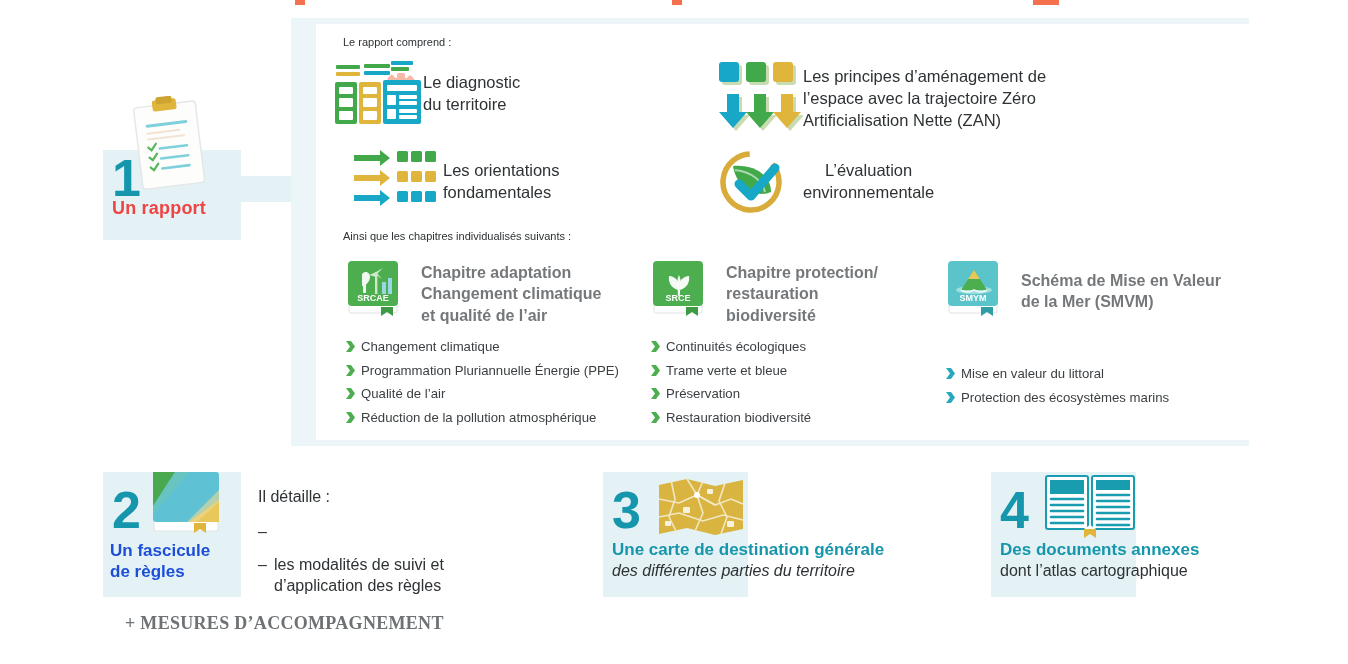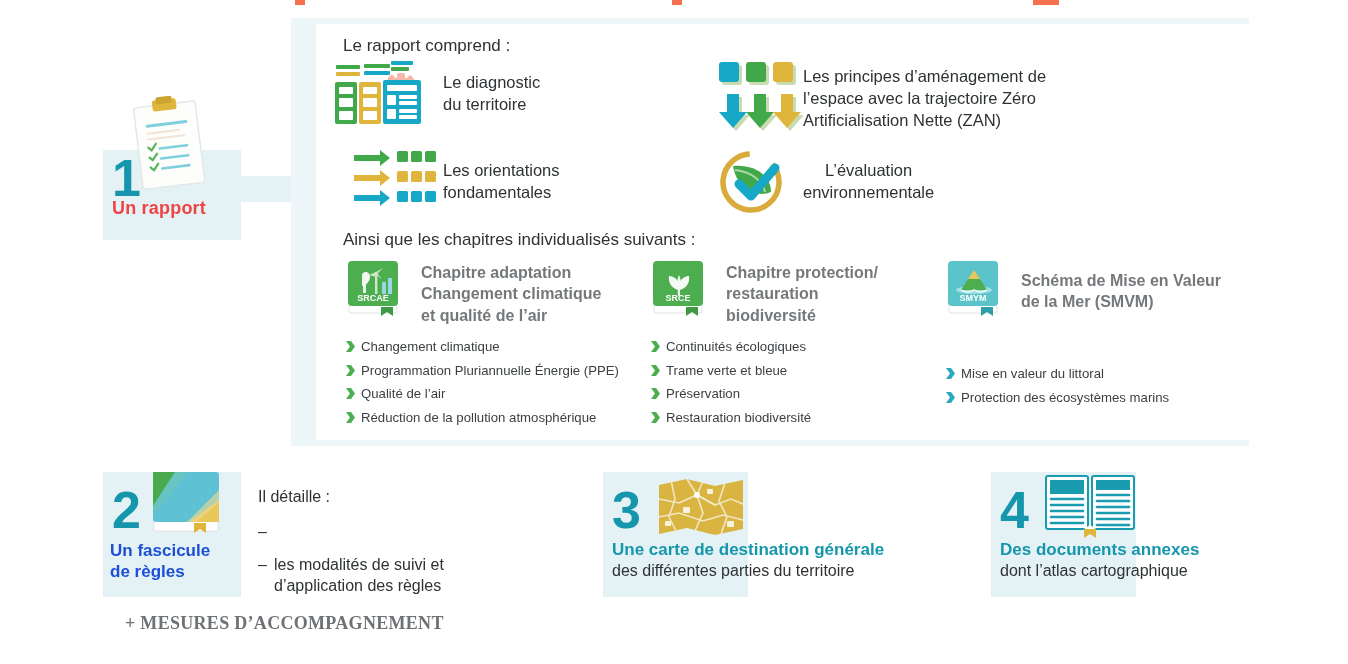--- a/index.html
+++ b/index.html
@@ -46,34 +46,34 @@
   .step1-num { position: absolute; left: 112px; top: 152px; font-size: 52px; }
   .step1-label {
     position: absolute; left: 112px; top: 198px;
     font-size: 18px; font-weight: 700; color: #ef4444;
     letter-spacing: .2px;
   }
   .clipboard { position: absolute; left: 128px; top: 96px; width: 84px; height: 96px; }
 
   
   .panel-h {
-    position: absolute; font-size: 17px; color: #2e3234;
+    position: absolute; font-size: 11px; color: #2e3234;
     font-family: "Liberation Sans", sans-serif;
   }
   #h-comprend { left: 343px; top: 36px; }
   #h-ainsi    { left: 343px; top: 230px; }
 
   
   .feature { position: absolute; display: flex; align-items: flex-start; }
   .feature .ficon { width: 90px; flex: 0 0 90px; height: 70px; position: relative; }
   .feature .ftext {
     font-size: 16.5px; color: #2e3234; line-height: 1.32;
     padding-top: 8px;
   }
-  #f-diagnostic { left: 333px; top: 60px; width: 360px; gap: 20px; }
+  #f-diagnostic { left: 333px; top: 60px; width: 360px; }
   #f-orient     { left: 353px; top: 148px; width: 360px; }
   #f-zan        { left: 713px; top: 58px; width: 420px; }
   #f-eval       { left: 713px; top: 146px; width: 420px; }
   #f-diagnostic .ftext { padding-top: 12px; }
   #f-orient .ftext     { padding-top: 12px; }
   #f-eval .ftext       { padding-top: 14px; text-align: center; }
 
   
   .chapcol { position: absolute; top: 258px; }
   #chap-1 { left: 345px; width: 300px; }
@@ -111,21 +111,21 @@
   #step2-body .dash { font-size: 16px; color: #2e3234; line-height: 1.3; margin-bottom: 12px;
                       display: flex; }
   #step2-body .dash .d { flex: 0 0 16px; }
 
   #step3-tile { left: 603px; top: 472px; width: 145px; height: 125px; }
   #step3-num  { position: absolute; left: 612px; top: 484px; font-size: 52px; }
   #step3-map  { position: absolute; left: 657px; top: 477px; width: 88px; height: 60px; }
   #step3-t1 { position: absolute; left: 612px; top: 540px; font-size: 17px; font-weight: 700;
               color: #1596ac; white-space: nowrap; }
   #step3-t2 { position: absolute; left: 612px; top: 562px; font-size: 16px; color: #2e3234;
-              white-space: nowrap; }
+              white-space: nowrap; font-style: italic; }
 
   #step4-tile { left: 991px; top: 472px; width: 145px; height: 125px; }
   #step4-num  { position: absolute; left: 1000px; top: 484px; font-size: 52px; }
   #step4-book { position: absolute; left: 1043px; top: 473px; width: 94px; height: 66px; }
   #step4-t1 { position: absolute; left: 1000px; top: 540px; font-size: 17px; font-weight: 700;
               color: #1596ac; white-space: nowrap; }
   #step4-t2 { position: absolute; left: 1000px; top: 562px; font-size: 16px; color: #2e3234;
               white-space: nowrap; }
 
   #mesures {

